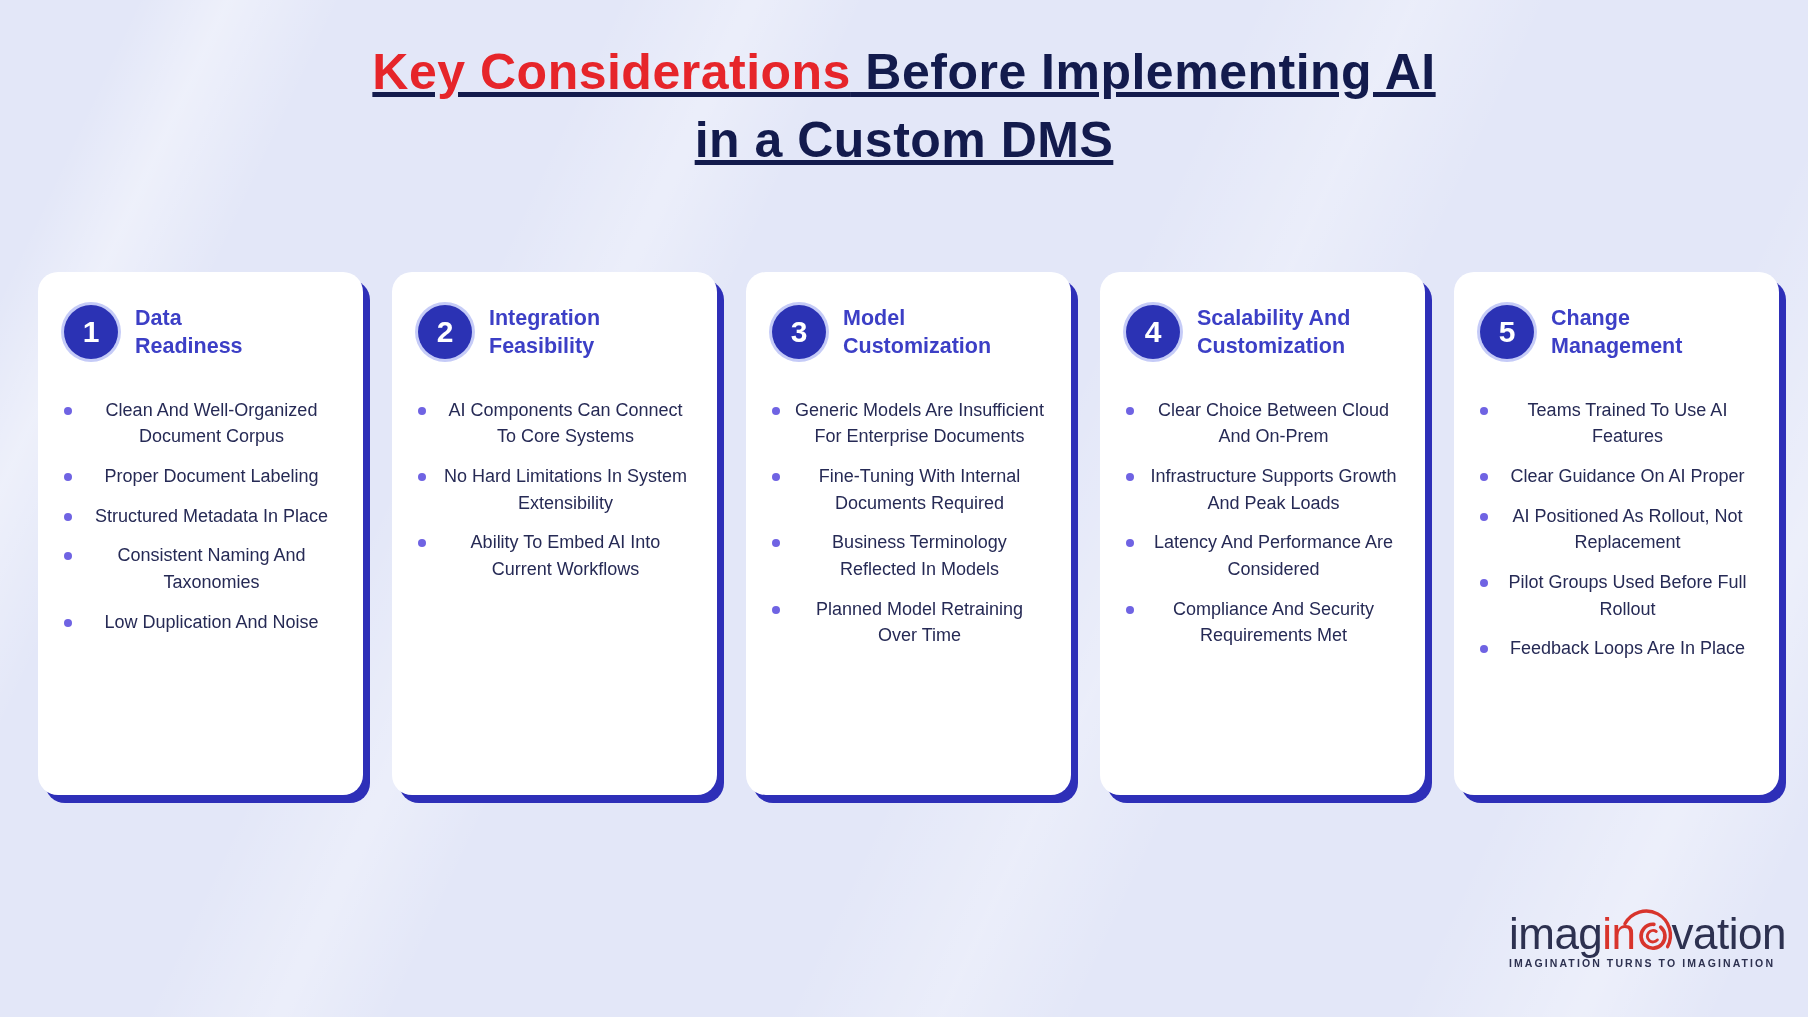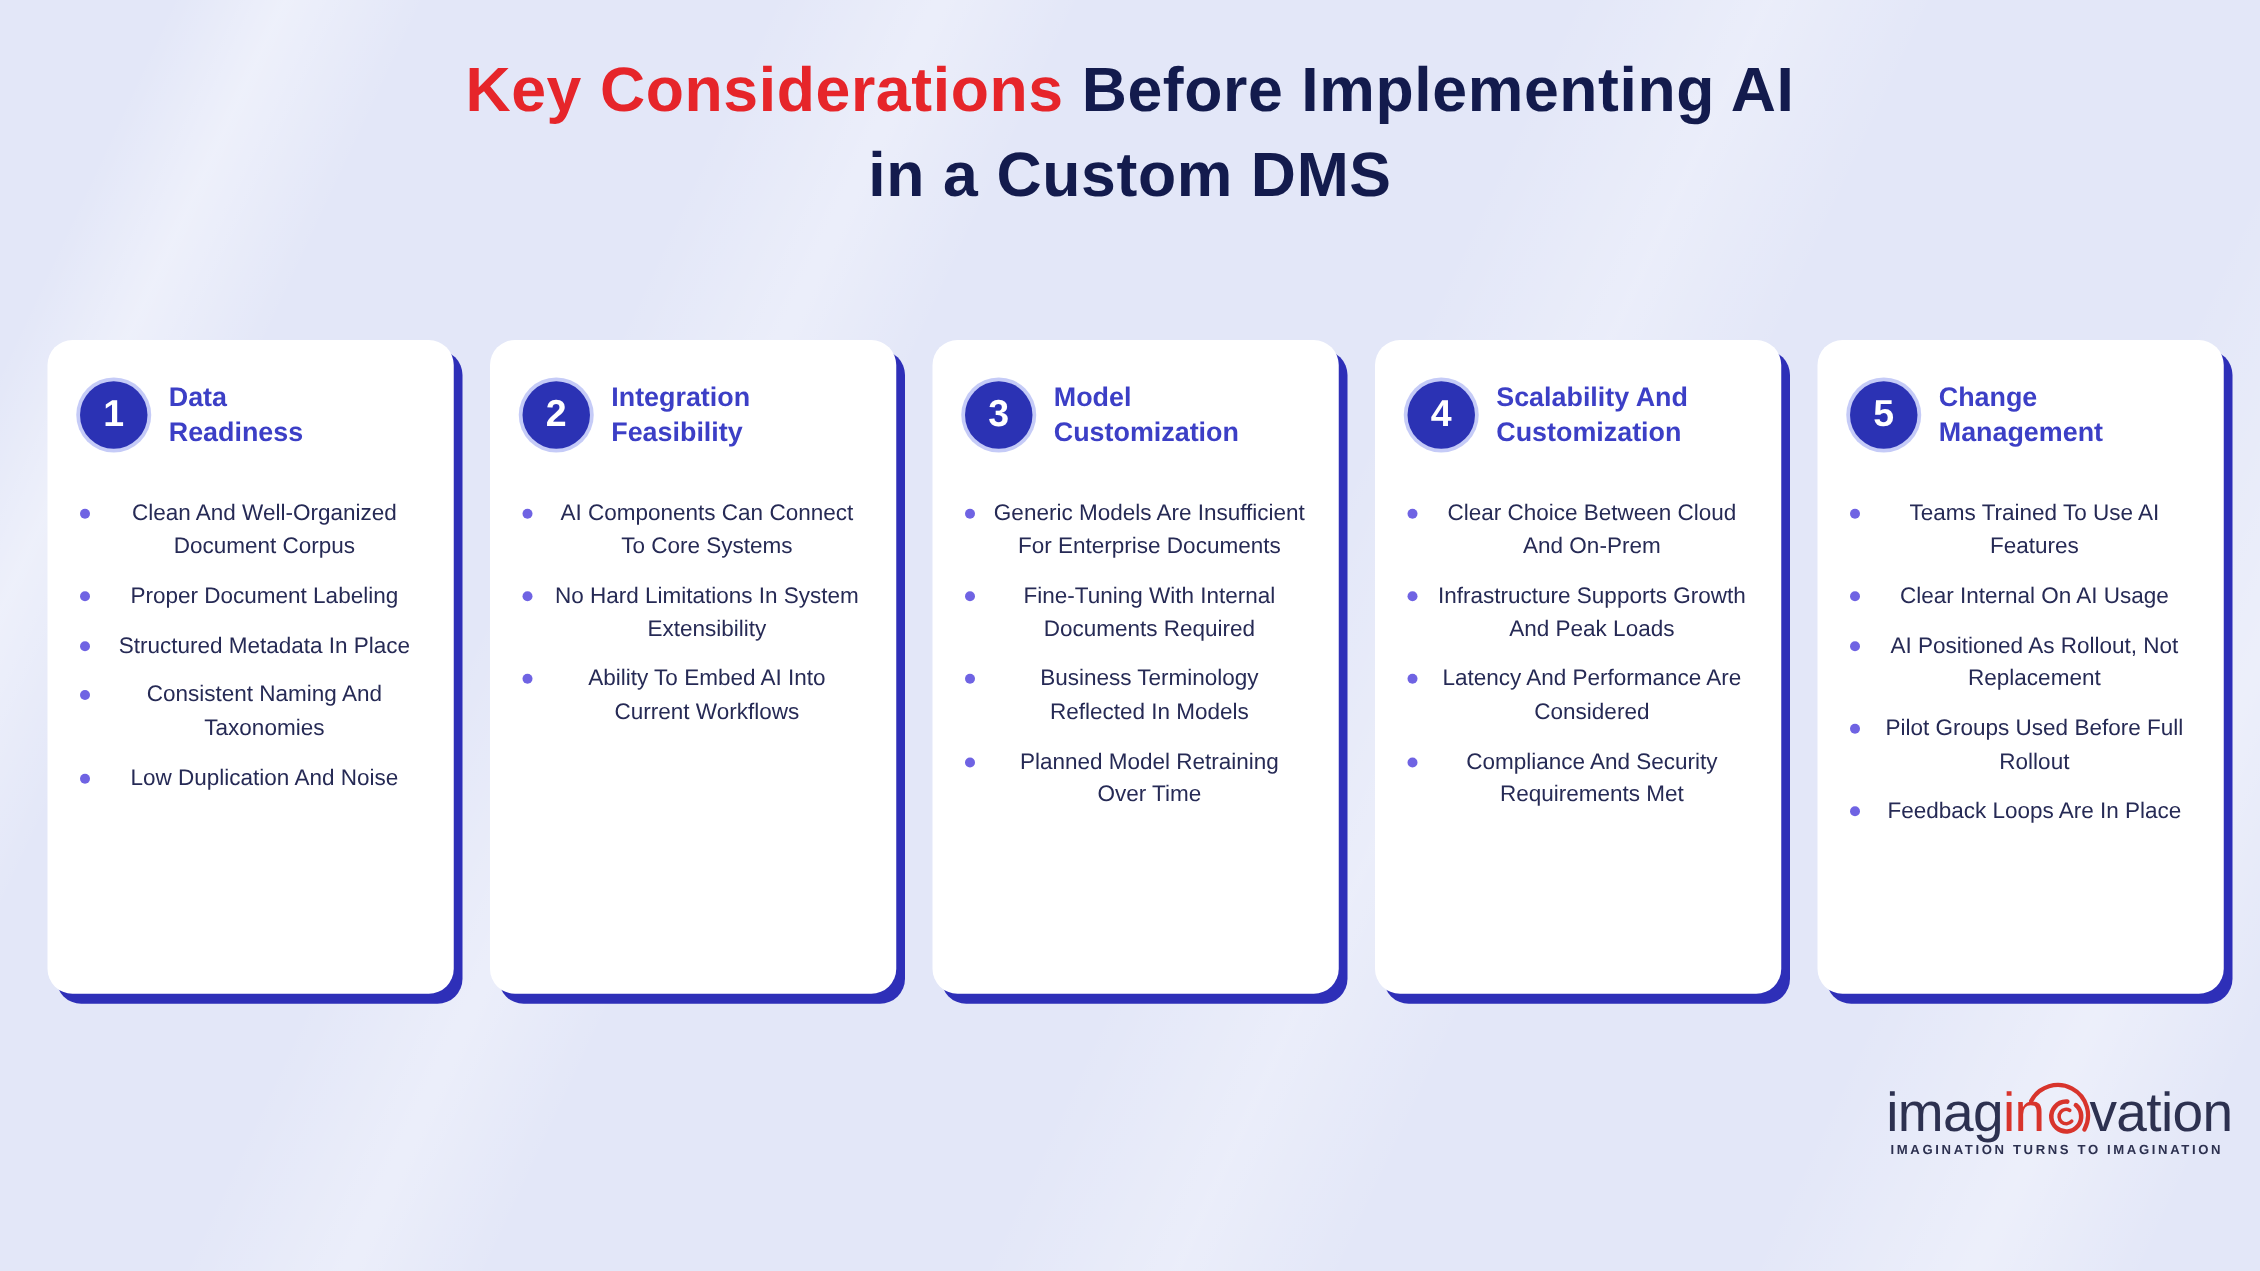--- a/index.html
+++ b/index.html
@@ -33,20 +33,21 @@
     pointer-events:none;
   }
   .title-wrap{
     position:absolute;top:38px;left:0;width:100%;
     text-align:center;
     font-weight:800;
     font-size:50px;
     line-height:68px;
     letter-spacing:.5px;
     color:var(--navy);
+    text-decoration:underline;
   }
   .title-red{color:var(--red);}
   .cards-row{
     position:absolute;
     left:38px;top:272px;
     width:1744px;
     display:flex;
     gap:29px;
   }
   .card{
@@ -97,22 +98,22 @@
   }
   .bullet-text{
     font-size:18px;
     line-height:1.48;
     color:var(--body-text);
     width:251px;
     text-align:center;
   }
   .logo{
     position:absolute;
-    right:22px;top:869px;
-    text-align:center;
+    right:22px;top:912px;
+    text-align:left;
   }
   .logo-word{
     display:inline-flex;
     align-items:center;
     font-size:44px;
     font-weight:300;
     letter-spacing:-.5px;
     color:var(--logo-dark);
     line-height:1;
   }
@@ -267,21 +268,21 @@
         <div>Management</div>
       </div>
     </div>
     <ul class="bullets">
       <li class="bullet">
           <span class="bullet-dot"></span>
           <span class="bullet-text">Teams Trained To Use AI Features</span>
         </li>
       <li class="bullet">
           <span class="bullet-dot"></span>
-          <span class="bullet-text">Clear Internal On AI Usage</span>
+          <span class="bullet-text">Clear Guidance On AI Proper</span>
         </li>
       <li class="bullet">
           <span class="bullet-dot"></span>
           <span class="bullet-text">AI Positioned As Rollout, Not Replacement</span>
         </li>
       <li class="bullet">
           <span class="bullet-dot"></span>
           <span class="bullet-text">Pilot Groups Used Before Full Rollout</span>
         </li>
       <li class="bullet">

